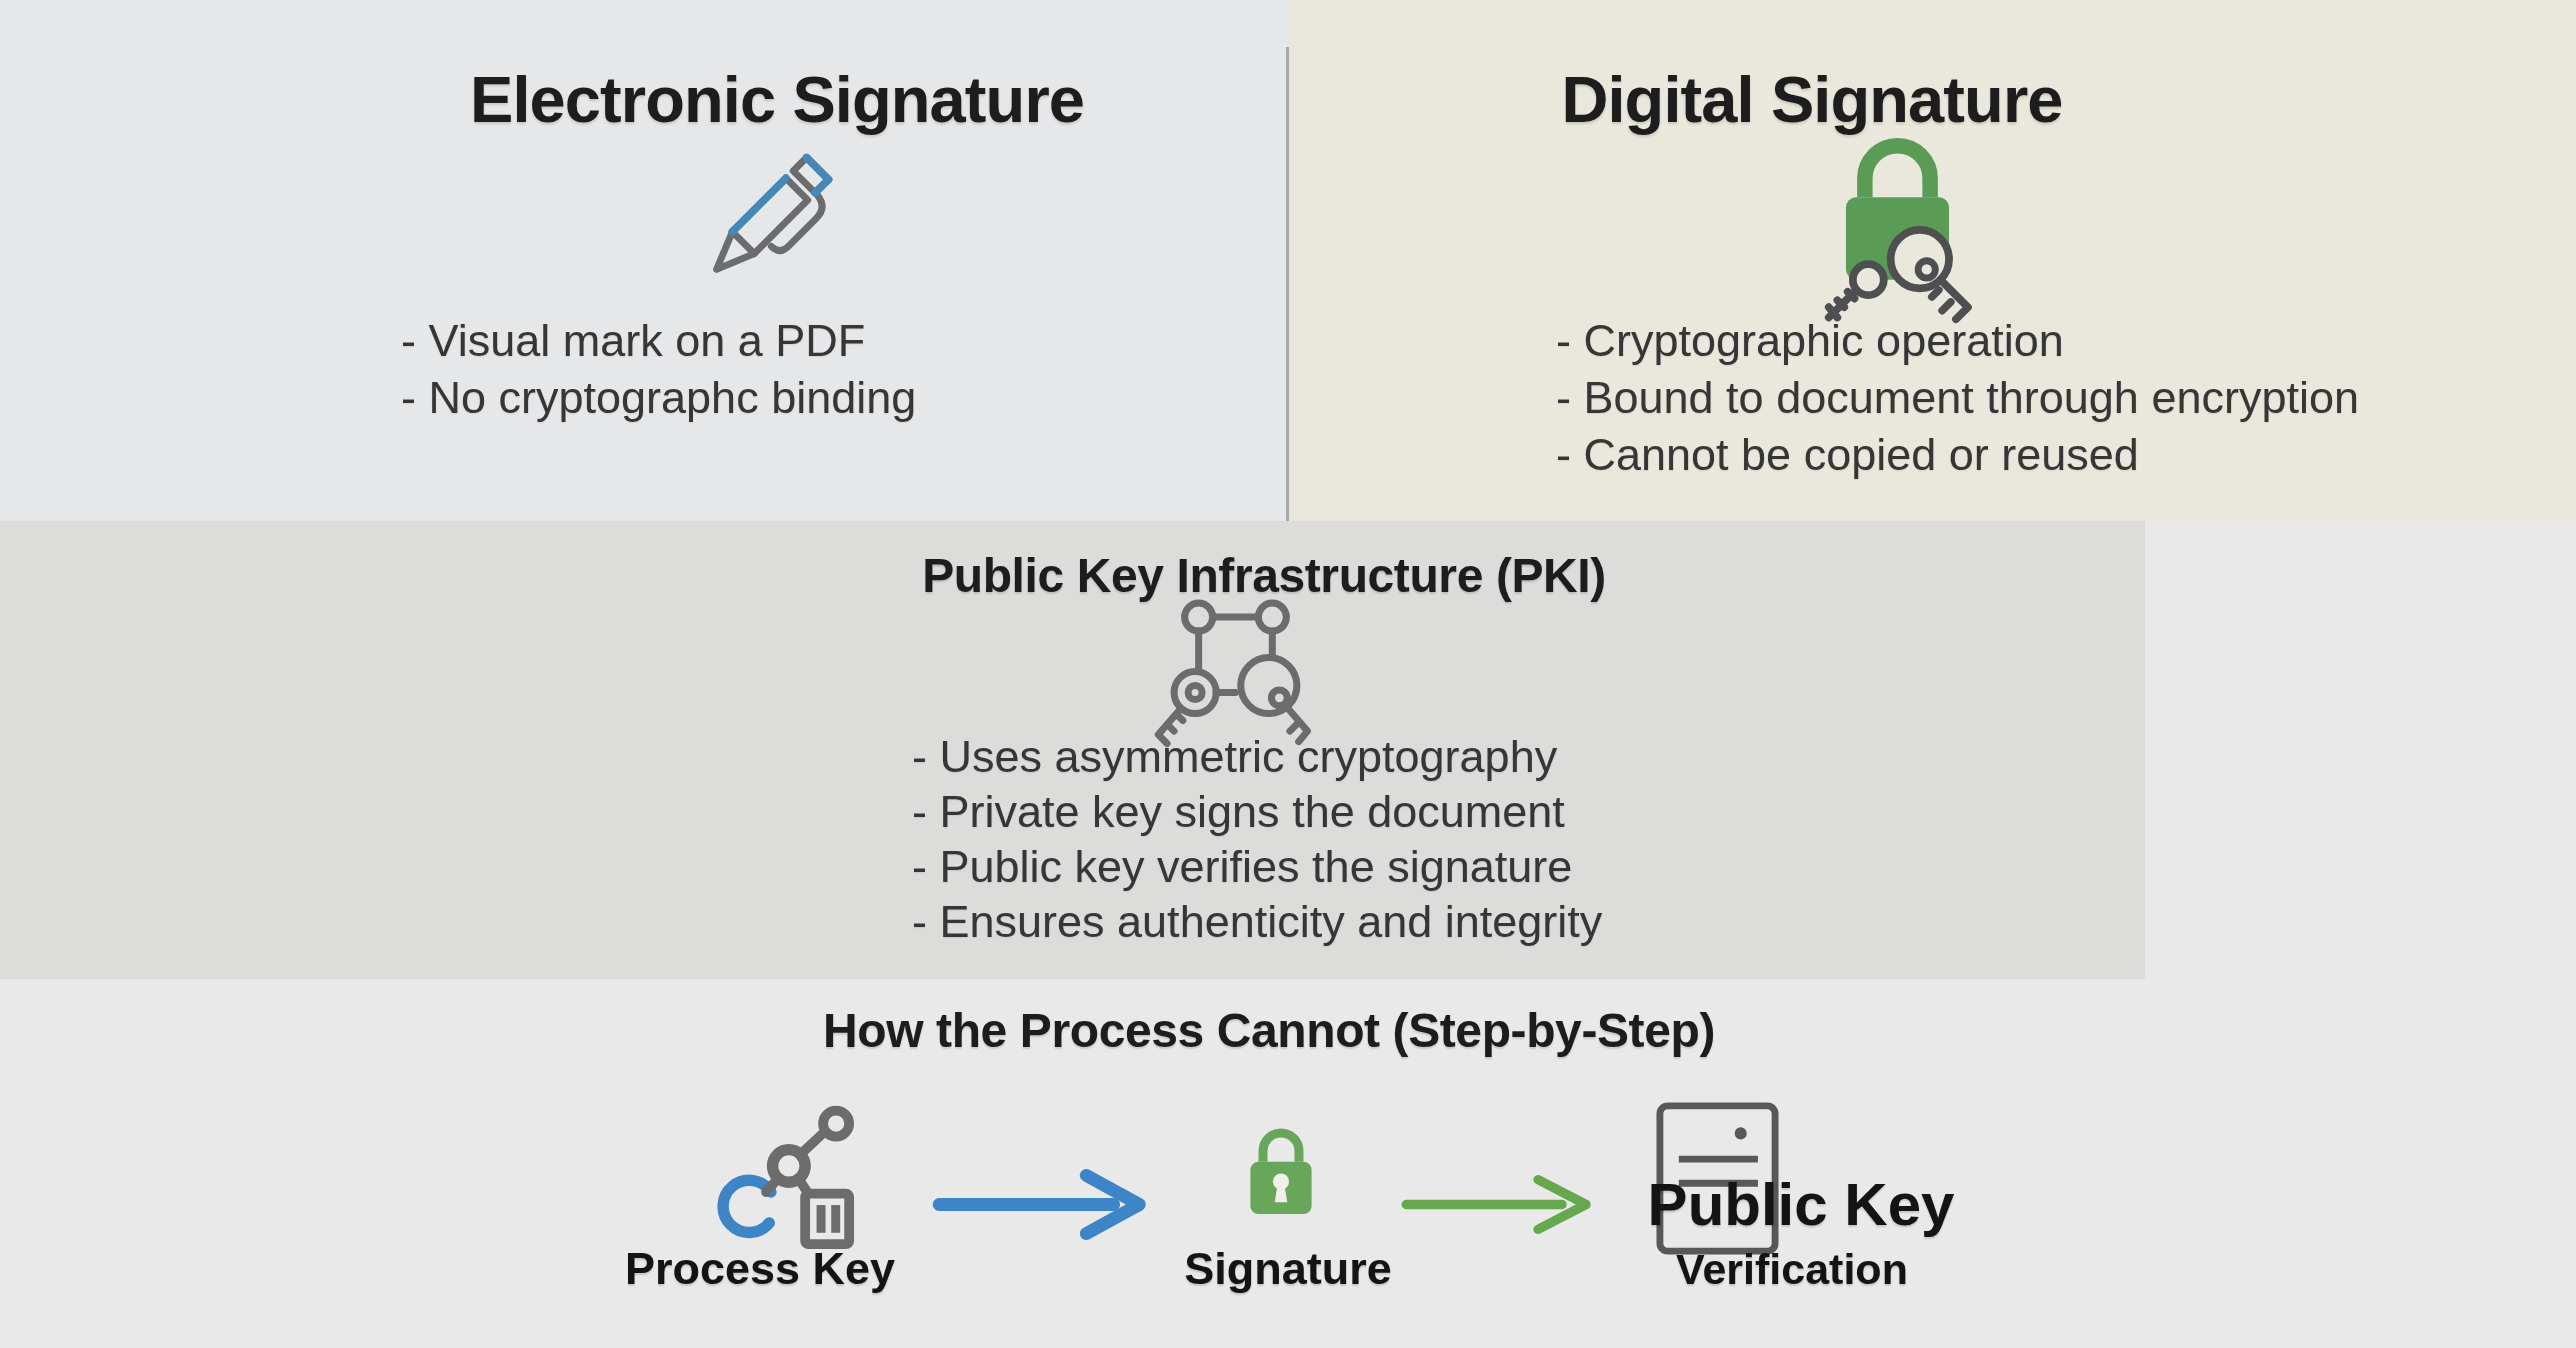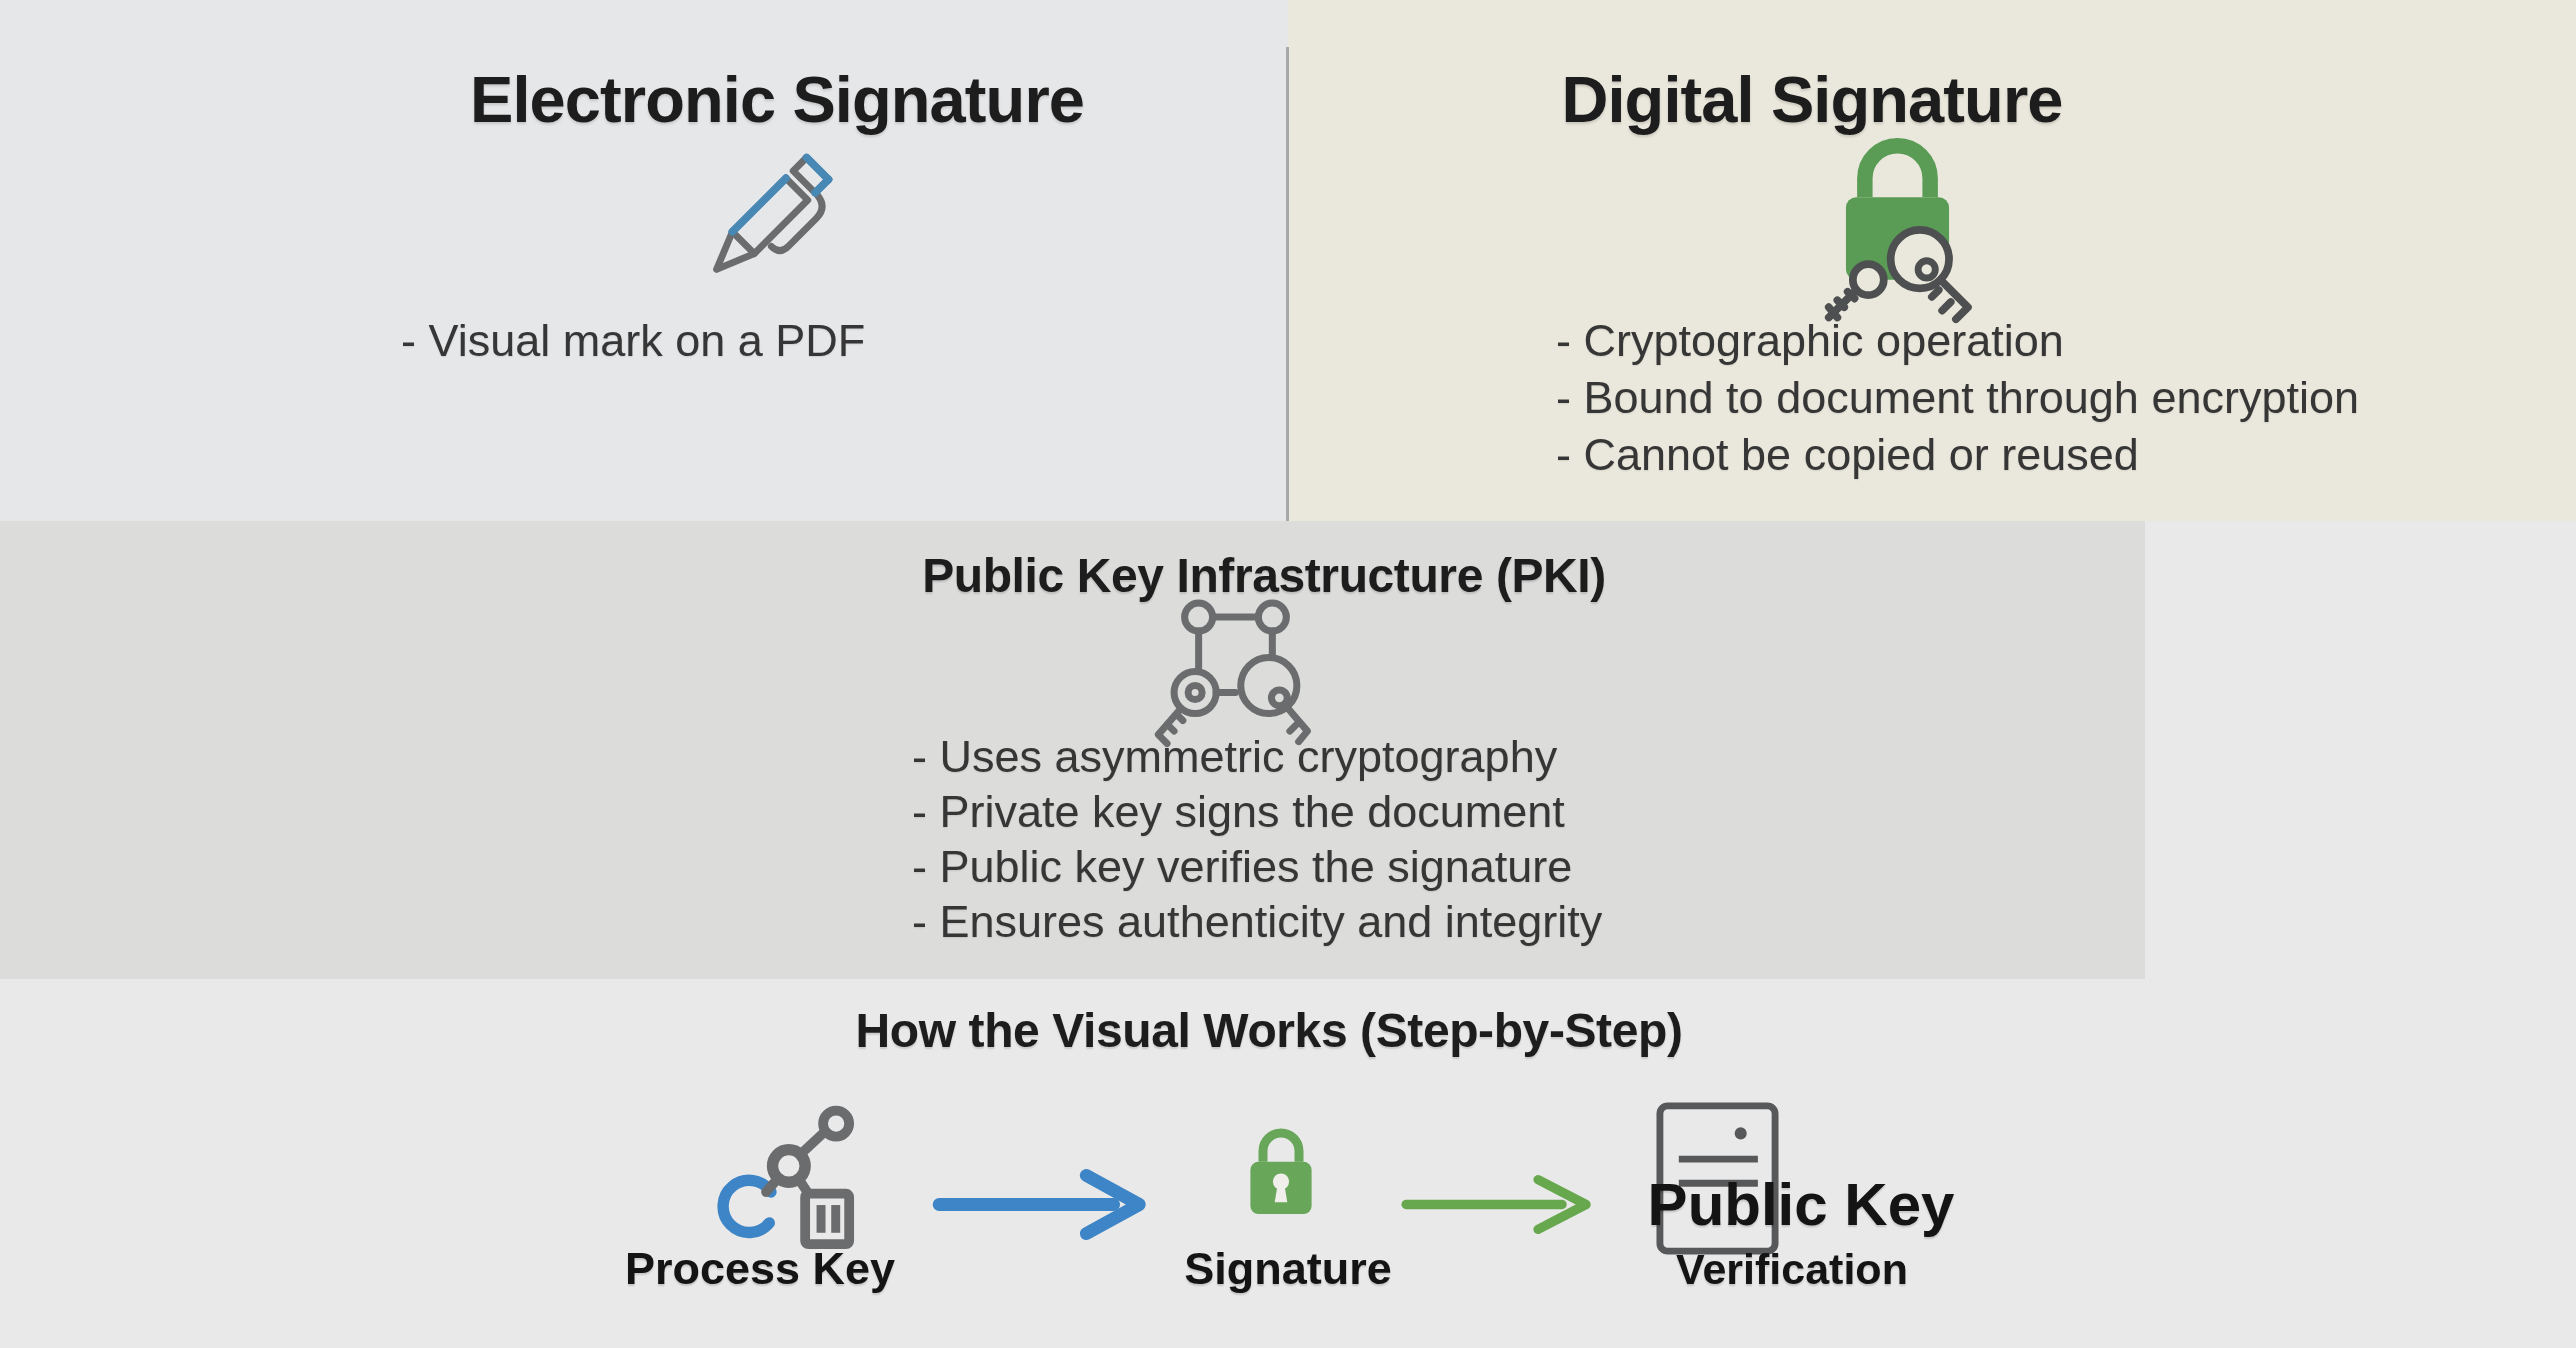--- a/index.html
+++ b/index.html
@@ -72,20 +72,21 @@
         <path d="M41,67 L50,89 L59,67" stroke="var(--icon-gray)" stroke-width="4"></path>
         <path d="M61,17 q9,1 9,10 v23 q0,7 -7,7" stroke="var(--icon-gray)" stroke-width="4"></path>
         <path d="M41,23 v44" stroke="var(--pen-blue)" stroke-width="4.5"></path>
         <path d="M41,6 h18" stroke="var(--pen-blue)" stroke-width="4.5"></path>
         <path d="M59,6 v11" stroke="var(--pen-blue)" stroke-width="4.5"></path>
       </g>
     </svg>
 
     <div class="bullets" style="left:401px;top:312px;">
       <div class="bullet">- Visual mark on a PDF</div>
+      <div class="bullet">- No cryptographc binding</div>
     </div>
   </section>
 
   <section class="panel panel-right">
     <h1 class="panel-title" style="left:483px;top:62px;margin-left:41px;">Digital Signature</h1>
 
     <svg class="icon" style="left:515px;top:118px;" width="189" height="210" viewBox="0 0 110 122">
       <path d="M36,46 v-11 a19,19 0 0 1 38,0 v11" fill="none" stroke="var(--lock-green)" stroke-width="9"></path>
       <rect x="25" y="46" width="60" height="48" rx="6" fill="var(--lock-green)"></rect>
 
@@ -130,21 +131,21 @@
 
     <div class="bullets bullets-mid" style="left:912px;top:208px;">
       <div class="bullet">- Uses asymmetric cryptography</div>
       <div class="bullet">- Private key signs the document</div>
       <div class="bullet">- Public key verifies the signature</div>
       <div class="bullet">- Ensures authenticity and integrity</div>
     </div>
   </section>
 
   <section class="band band-bottom">
-    <h2 class="section-title" style="left:1269px;top:24px;">How the Visual Works (Step-by-Step)</h2>
+    <h2 class="section-title" style="left:1269px;top:24px;">How the Process Cannot (Step-by-Step)</h2>
 
     <svg class="icon" style="left:707px;top:125px;" width="180" height="163" viewBox="0 0 110 100">
       <g fill="none" stroke-linecap="round" stroke-linejoin="round">
         <path d="M39,54 A16 16 0 1 0 38,73" stroke="var(--accent-blue)" stroke-width="7"></path>
         <circle cx="50" cy="38" r="10" stroke="var(--icon-gray)" stroke-width="7"></circle>
         <path d="M57,31 L72,17" stroke="var(--icon-gray)" stroke-width="6"></path>
         <circle cx="79" cy="12" r="8" stroke="var(--icon-gray)" stroke-width="6"></circle>
         <path d="M43,46 L36,54" stroke="var(--icon-gray)" stroke-width="6"></path>
         <path d="M56,46 L62,55" stroke="var(--icon-gray)" stroke-width="6"></path>
         <rect x="60" y="55" width="27" height="31" rx="2" stroke="var(--icon-gray)" stroke-width="6"></rect>

